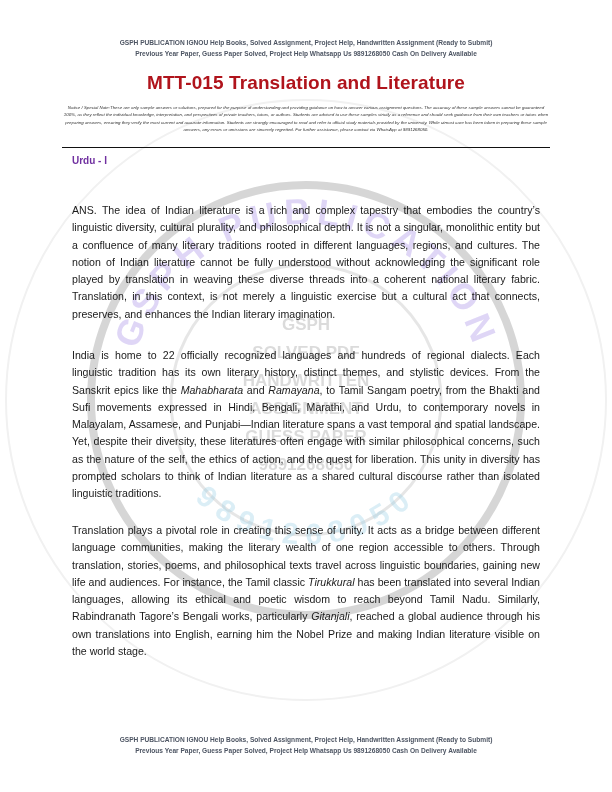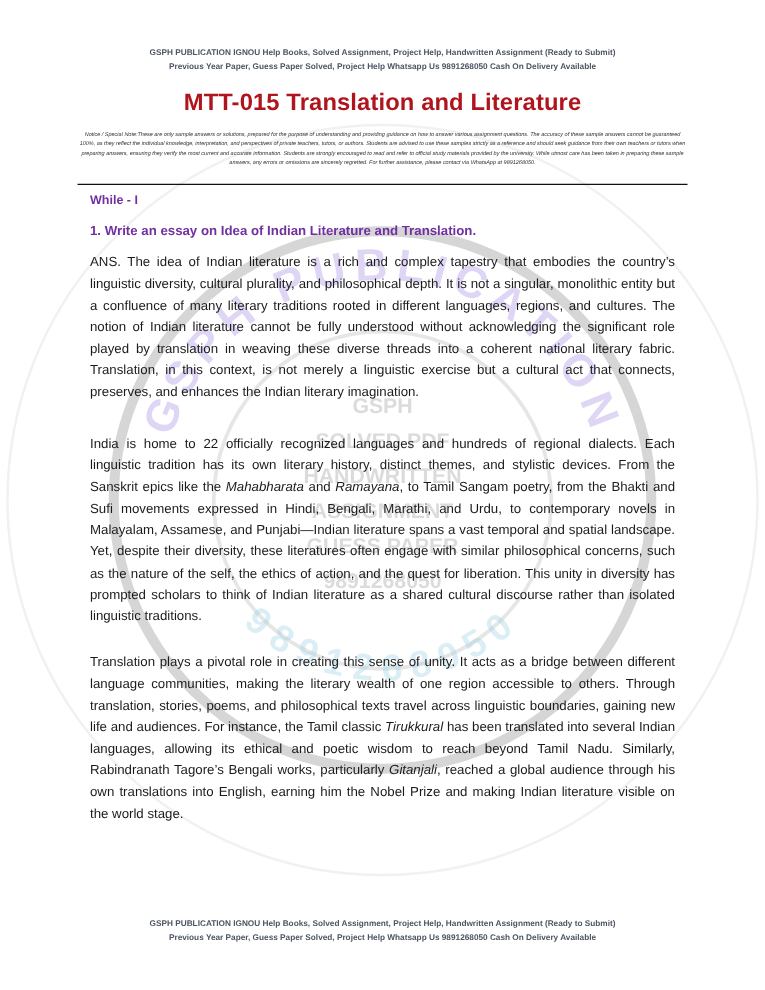--- a/index.html
+++ b/index.html
@@ -94,22 +94,21 @@
     <div class="header-band">
       <div>GSPH PUBLICATION IGNOU Help Books, Solved Assignment, Project Help, Handwritten Assignment (Ready to Submit)</div>
       <div>Previous Year Paper, Guess Paper Solved, Project Help Whatsapp Us 9891268050 Cash On Delivery Available</div>
     </div>
 
     <h1 class="doc-title">MTT-015 Translation and Literature</h1>
 
     <p class="notice">Notice / Special Note:These are only sample answers or solutions, prepared for the purpose of understanding and providing guidance on how to answer various assignment questions. The accuracy of these sample answers cannot be guaranteed 100%, as they reflect the individual knowledge, interpretation, and perspectives of private teachers, tutors, or authors. Students are advised to use these samples strictly as a reference and should seek guidance from their own teachers or tutors when preparing answers, ensuring they verify the most current and accurate information. Students are strongly encouraged to read and refer to official study materials provided by the university. While utmost care has been taken in preparing these sample answers, any errors or omissions are sincerely regretted. For further assistance, please contact via WhatsApp at 9891268050.</p>
     <div class="notice-rule"></div>
 
-    <h2 class="part-heading">While - I</h2>
-    <h3 class="question">1. Write an essay on Idea of Indian Literature and Translation.</h3>
+    <h2 class="part-heading">Urdu - I</h2>
 
     <p class="body-text p1"><span>ANS. The idea of Indian literature is a rich and complex tapestry that embodies the country’s linguistic diversity, cultural plurality, and philosophical depth. It is not a singular, monolithic entity but a confluence of many literary traditions rooted in different languages, regions, and cultures. The notion of Indian literature cannot be fully understood without acknowledging the significant role played by translation in weaving these diverse threads into a coherent national literary fabric. Translation, in this context, is not merely a linguistic exercise but a cultural act that connects, preserves, and enhances the Indian literary imagination.</span></p>
     <p class="body-text p2"><span>India is home to 22 officially recognized languages and hundreds of regional dialects. Each linguistic tradition has its own literary history, distinct themes, and stylistic devices. From the Sanskrit epics like the </span><em>Mahabharata</em><span> and </span><em>Ramayana</em><span>, to Tamil Sangam poetry, from the Bhakti and Sufi movements expressed in Hindi, Bengali, Marathi, and Urdu, to contemporary novels in Malayalam, Assamese, and Punjabi—Indian literature spans a vast temporal and spatial landscape. Yet, despite their diversity, these literatures often engage with similar philosophical concerns, such as the nature of the self, the ethics of action, and the quest for liberation. This unity in diversity has prompted scholars to think of Indian literature as a shared cultural discourse rather than isolated linguistic traditions.</span></p>
     <p class="body-text p3"><span>Translation plays a pivotal role in creating this sense of unity. It acts as a bridge between different language communities, making the literary wealth of one region accessible to others. Through translation, stories, poems, and philosophical texts travel across linguistic boundaries, gaining new life and audiences. For instance, the Tamil classic </span><em>Tirukkural</em><span> has been translated into several Indian languages, allowing its ethical and poetic wisdom to reach beyond Tamil Nadu. Similarly, Rabindranath Tagore’s Bengali works, particularly </span><em>Gitanjali</em><span>, reached a global audience through his own translations into English, earning him the Nobel Prize and making Indian literature visible on the world stage.</span></p>
 
     <div class="footer-band">
       <div>GSPH PUBLICATION IGNOU Help Books, Solved Assignment, Project Help, Handwritten Assignment (Ready to Submit)</div>
       <div>Previous Year Paper, Guess Paper Solved, Project Help Whatsapp Us 9891268050 Cash On Delivery Available</div>
     </div>
 

